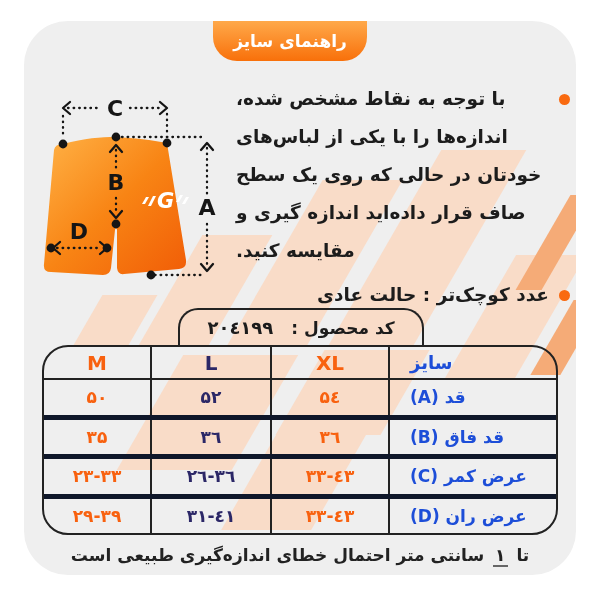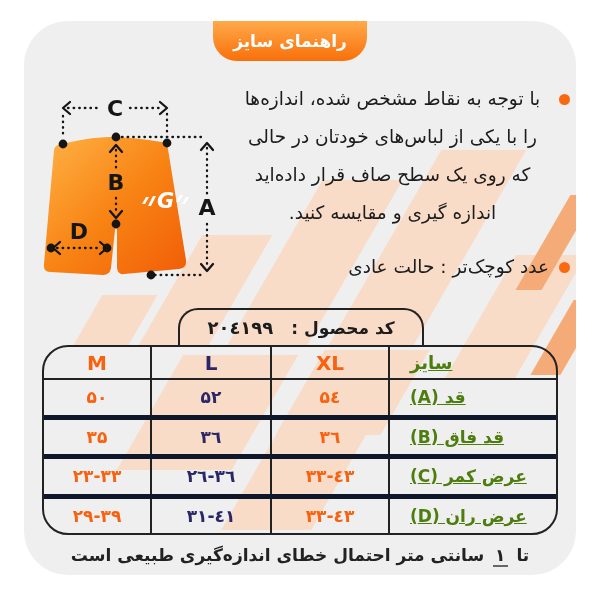--- a/index.html
+++ b/index.html
@@ -25,22 +25,22 @@
   }
   
   .shorts-svg{position:absolute;left:6px;top:57px;}
   
   .bullets{position:absolute;top:59px;left:212px;width:334px;direction:rtl;}
   .bullet-row{display:flex;align-items:flex-start;}
   .bullet-dot{
     flex:0 0 auto;width:11px;height:11px;border-radius:50%;
     background:#f96a10;margin-top:14px;margin-left:10px;
   }
-  .bullet-text{font-size:18.5px;line-height:38px;font-weight:normal;text-align:center;}
-  .bullet2{margin-top:16px;}
+  .bullet-text{font-size:18.5px;line-height:38px;font-weight:bold;text-align:left;}
+  .bullet2{margin-top:6px;}
   
   .code-pill{
     position:absolute;left:154px;top:287px;width:246px;height:37px;
     border:2px solid #222;border-bottom:none;border-radius:20px 20px 0 0;
     display:flex;align-items:center;justify-content:center;gap:18px;
     direction:rtl;font-weight:bold;font-size:17px;box-sizing:border-box;
   }
   .code-value{direction:ltr;unicode-bidi:isolate;font-size:18px;}
   
   .size-table{
@@ -51,21 +51,21 @@
   .trow{display:grid;grid-template-columns:108px 120px 118px 1fr;flex:1;}
   .trow.head{flex:0 0 31px;border-bottom:2px solid #222;}
   .trow.sep{border-bottom:5px solid #0f172a;}
   .tcell{
     display:flex;align-items:center;justify-content:center;
     font-weight:bold;font-size:17px;
   }
   .tcell.vline{border-right:2px solid #222;}
   .tcell.lab{
     justify-content:flex-end;direction:rtl;padding-left:20px;
-    color:#4d7c0f;box-sizing:border-box;width:100%;text-decoration:underline;
+    color:#1d4ed8;box-sizing:border-box;width:100%;
   }
   .trow.head .tcell{font-size:20px;}
   .trow.head .tcell.lab{font-size:18px;}
   .num{direction:ltr;unicode-bidi:isolate;}
   .c-or{color:#f8610f;}
   .c-nv{color:#2b2767;}
   
   .footer-note{
     position:absolute;left:0;top:524px;width:552px;text-align:center;
     direction:rtl;font-weight:bold;font-size:17px;color:#222;

